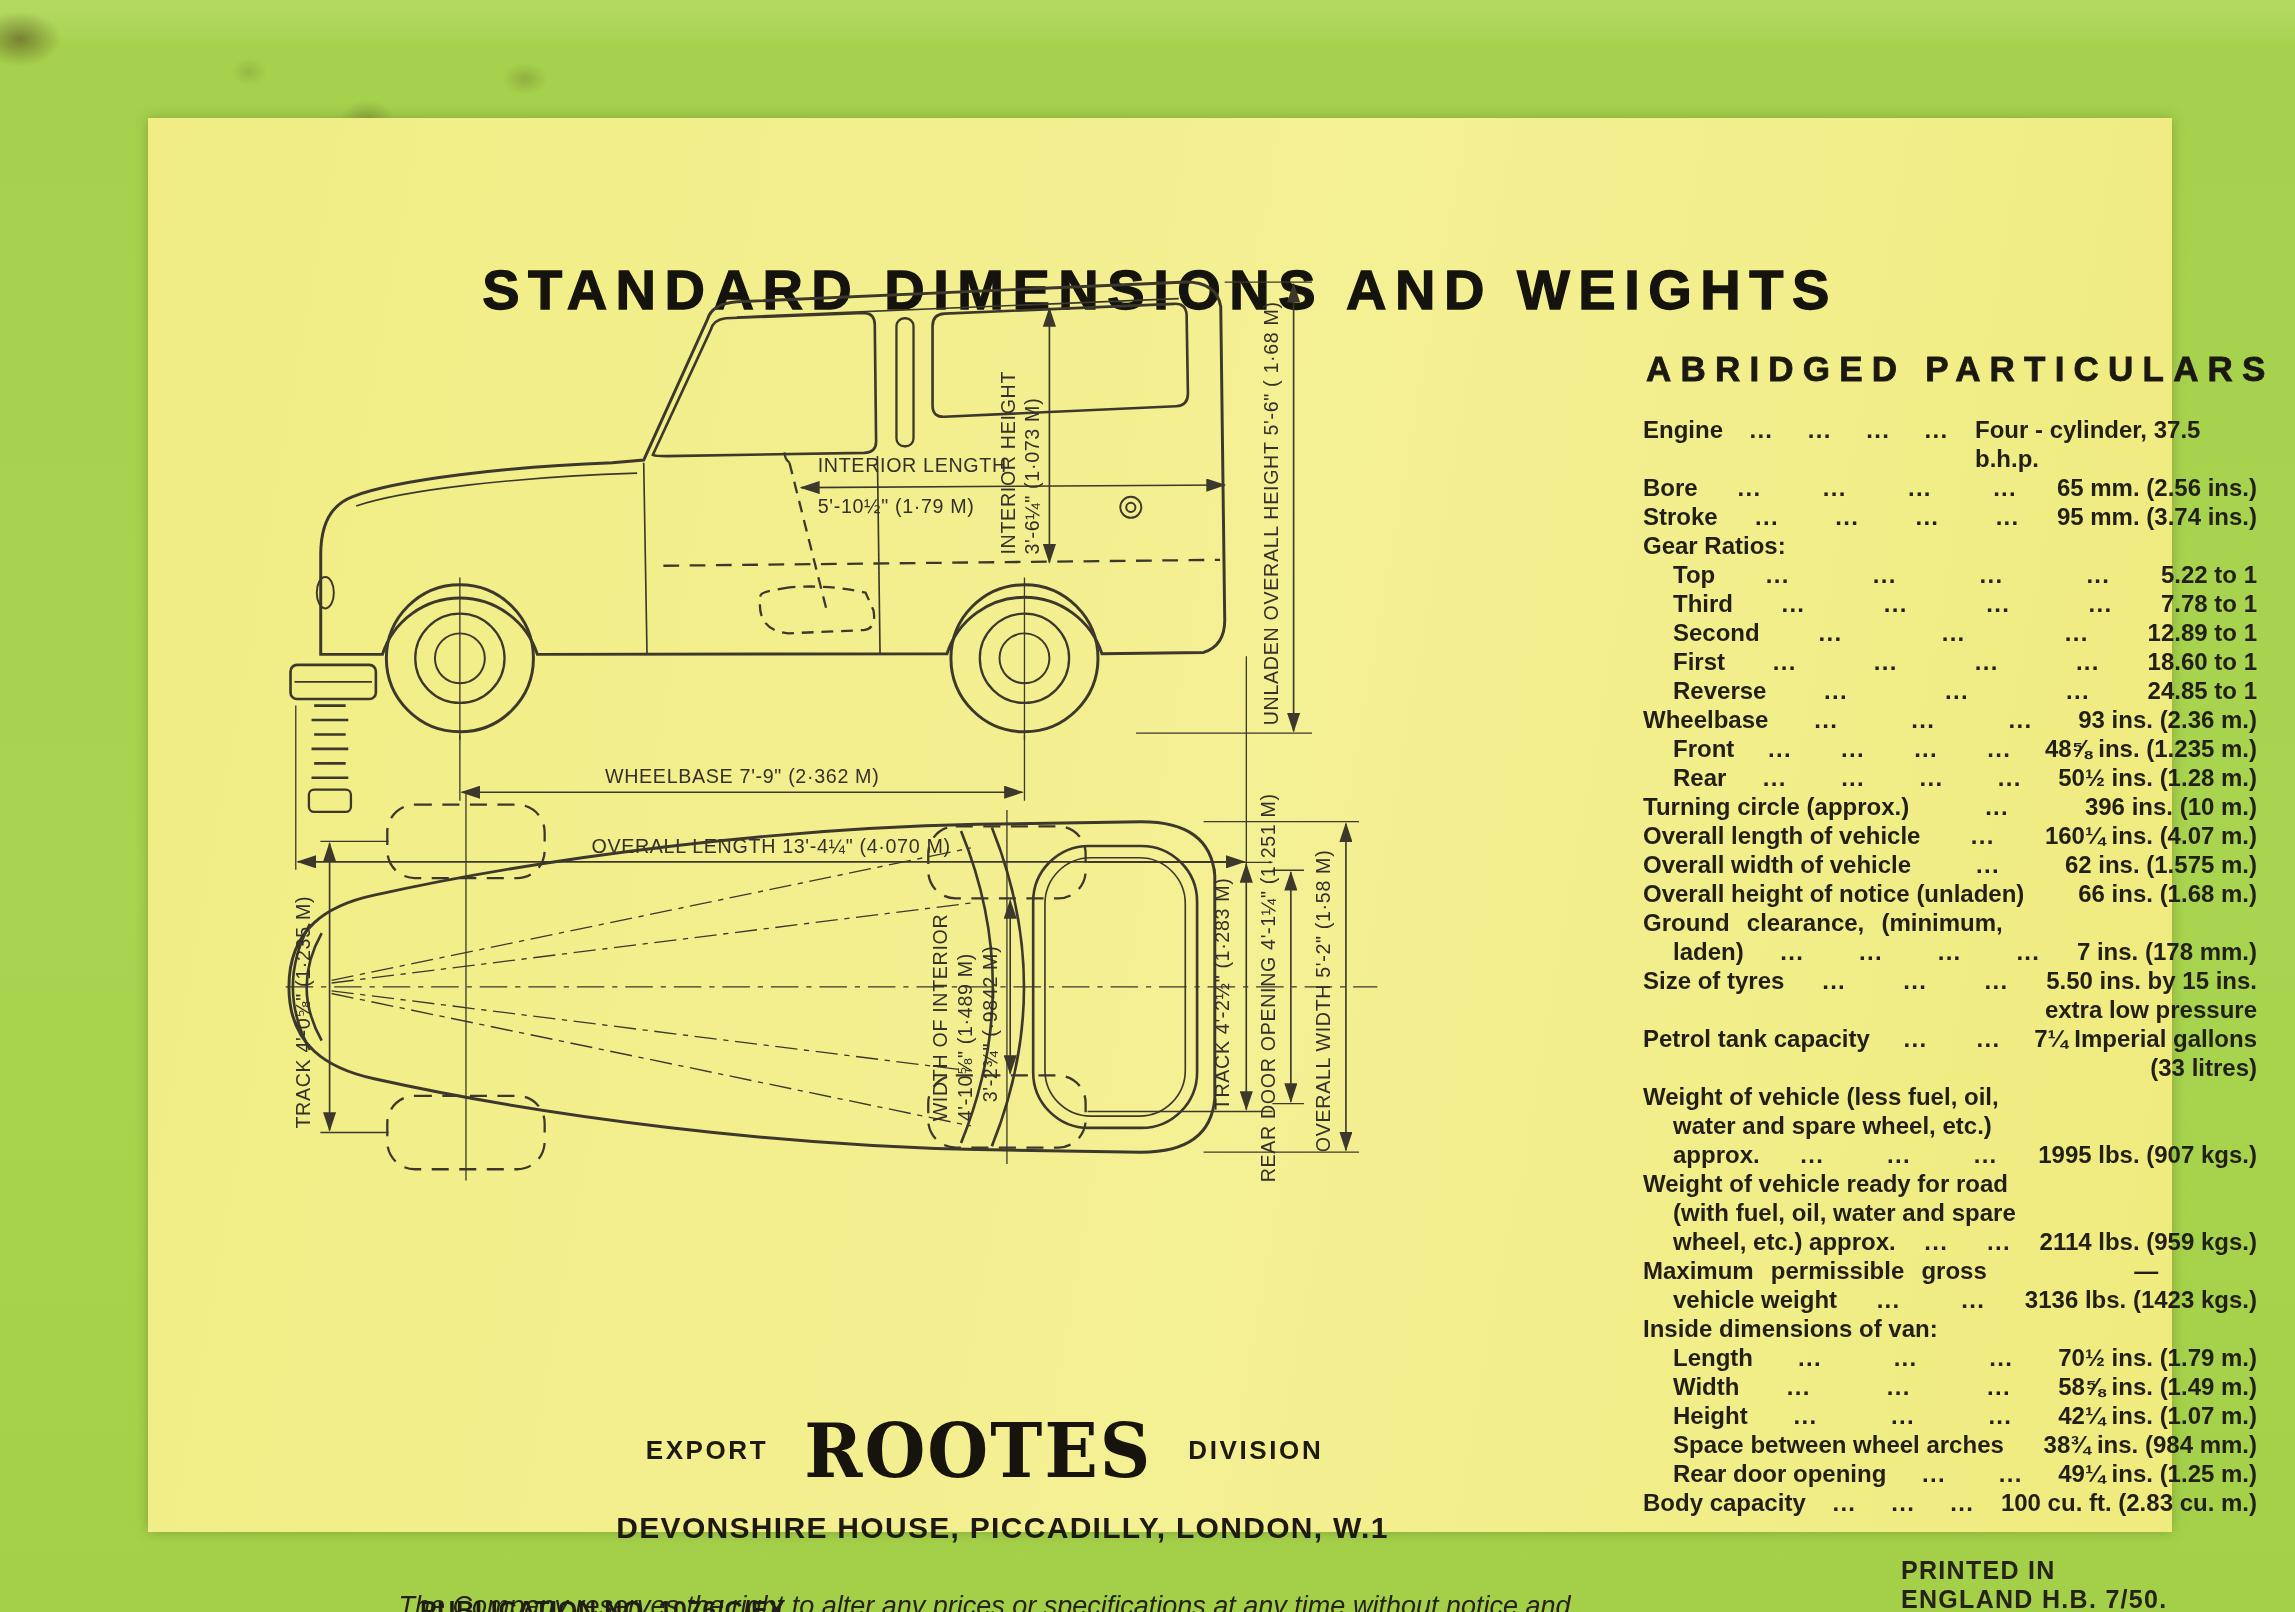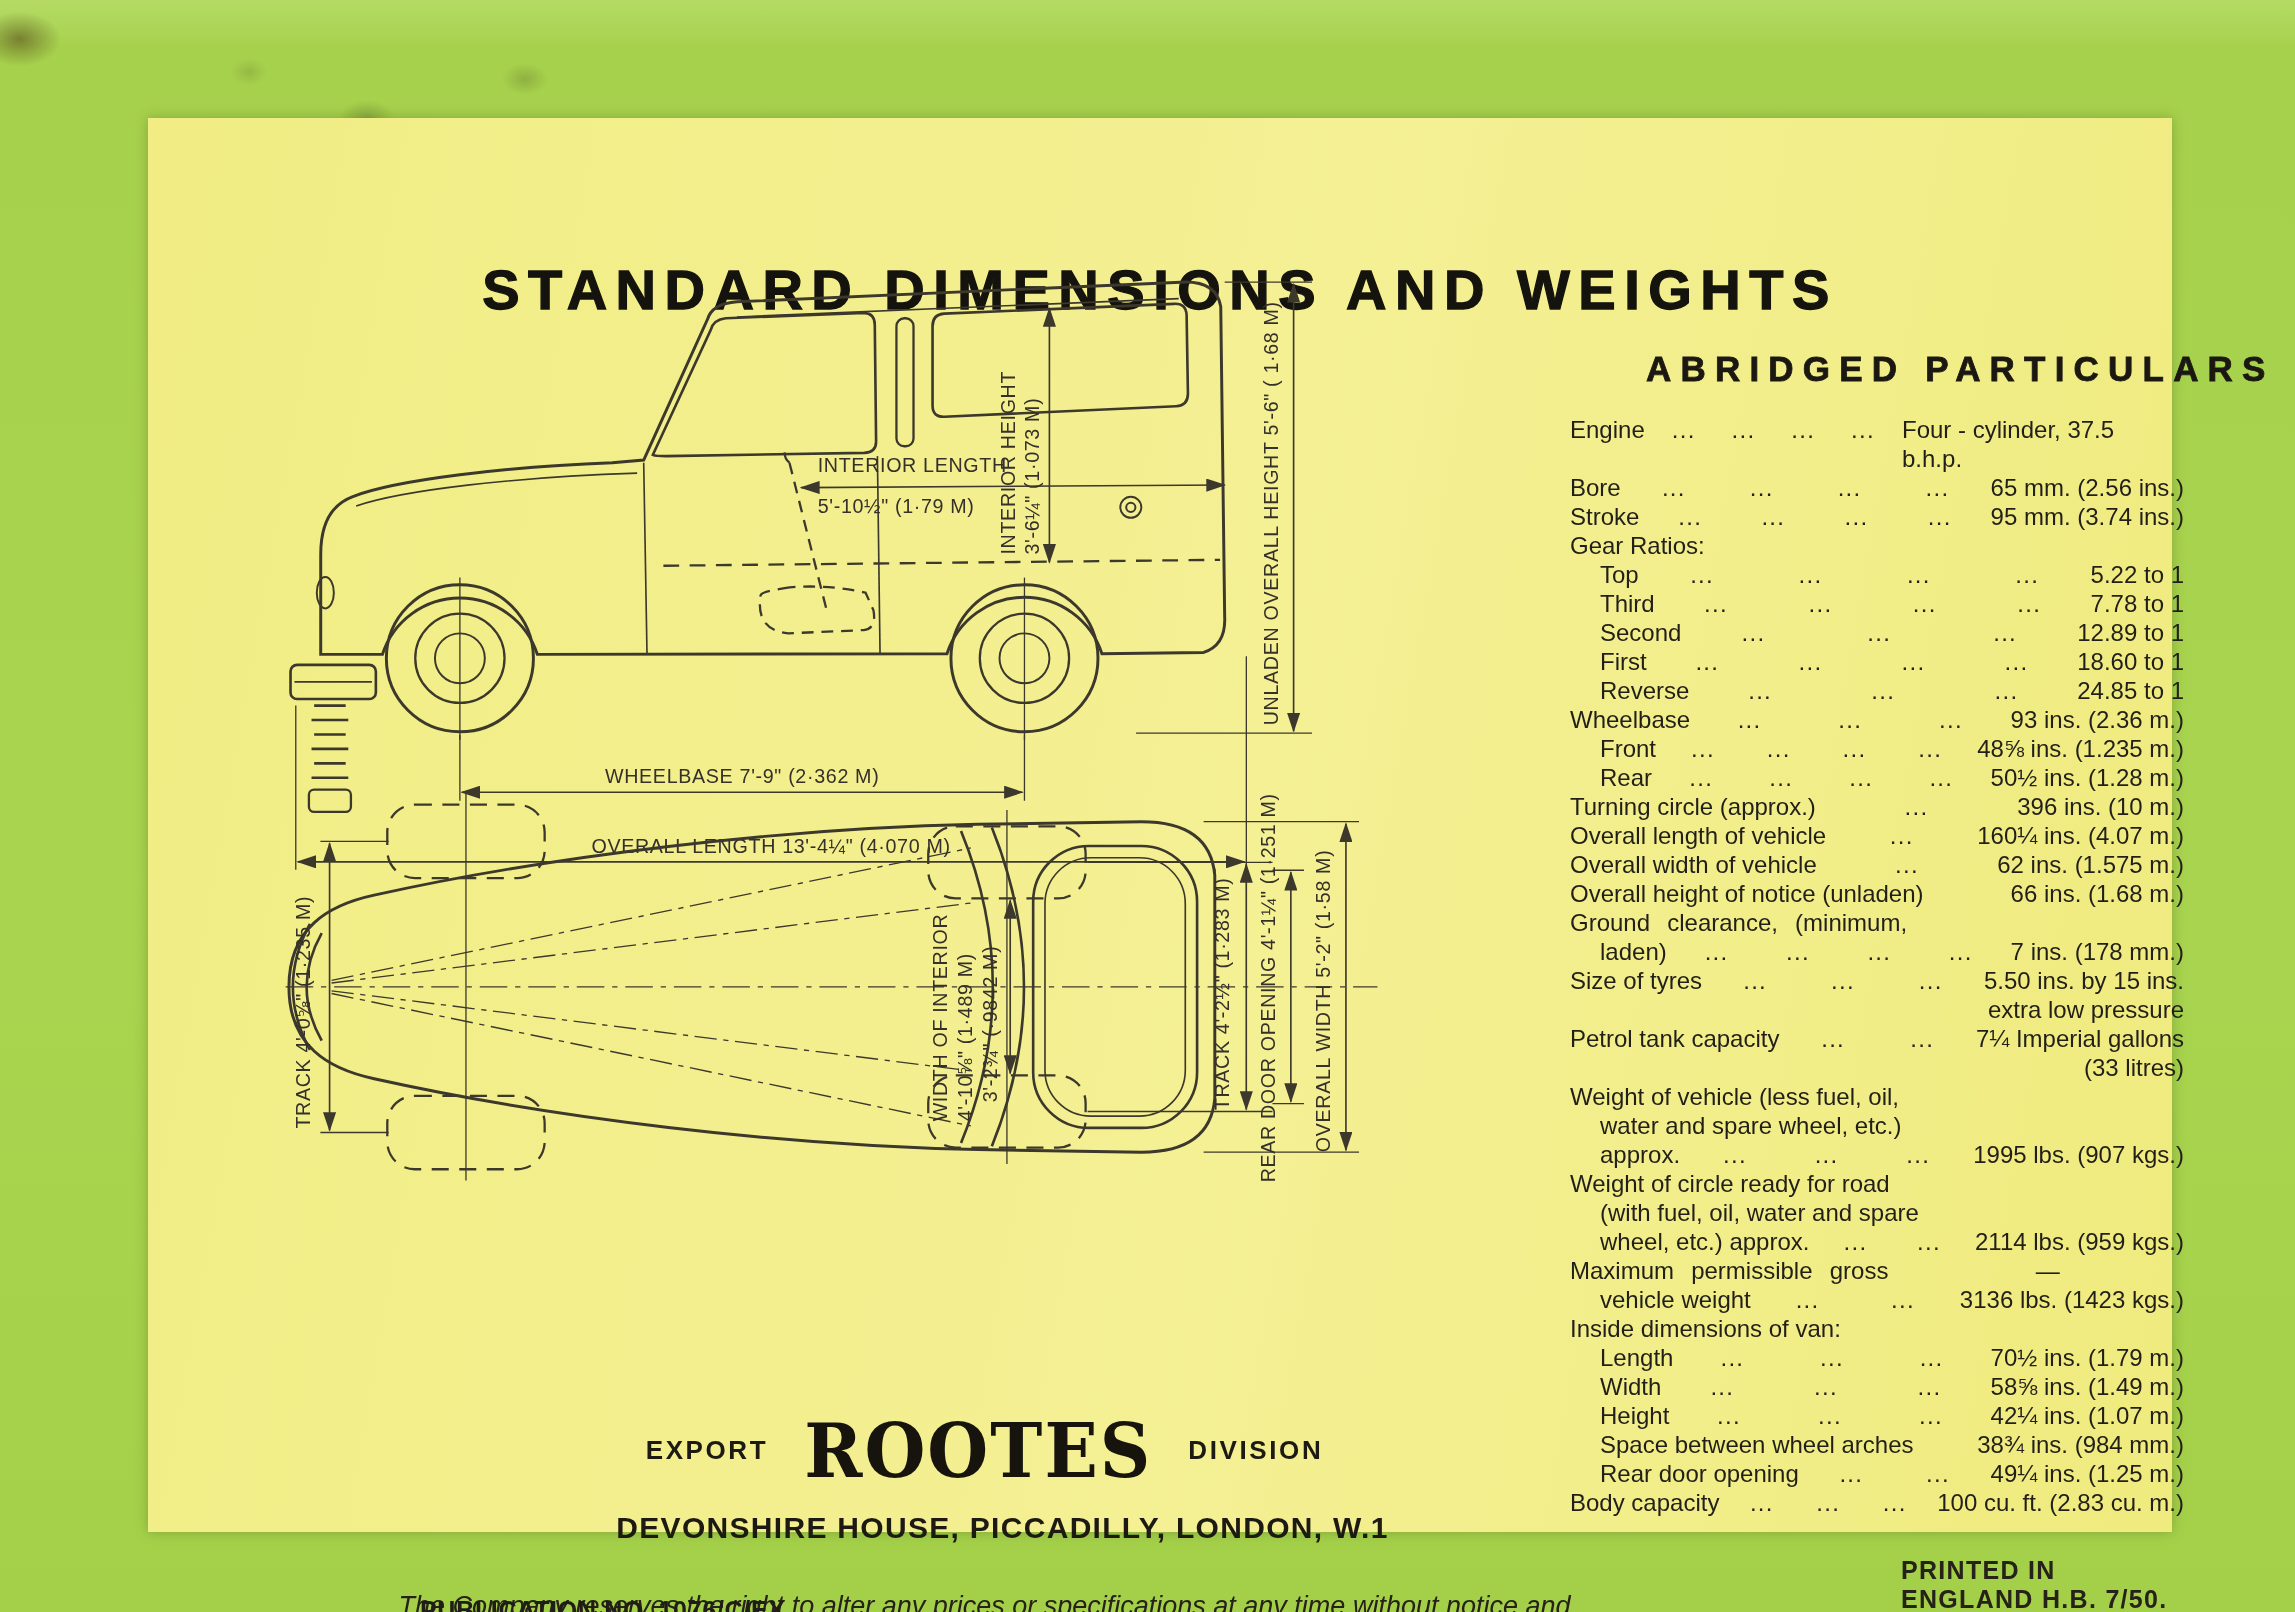--- a/index.html
+++ b/index.html
@@ -14,21 +14,21 @@
       radial-gradient(59px 39px at 19.7px 39px, rgba(60,30,10,.45), rgba(60,30,10,0) 70%);}
   #page{position:absolute;left:148px;top:118px;width:2024px;height:1414px;
     background:linear-gradient(100deg,#f1ed84 0%,#f4f094 55%,#efeb7e 100%);
     box-shadow:0 0 11.8px rgba(70,90,20,.35);}
   .title{position:absolute;left:0;top:139px;width:2024px;text-align:center;
     font-size:56px;font-weight:bold;letter-spacing:8.5px;color:#15130e;
     -webkit-text-stroke:1.3px #15130e;white-space:nowrap;}
   .abridged{position:absolute;left:1498px;top:231px;font-size:35px;font-weight:bold;
     letter-spacing:9.2px;color:#1b1812;-webkit-text-stroke:0.8px #1b1812;white-space:nowrap;}
   
-  #specs{position:absolute;left:1422px;top:297px;width:614px;}
+  #specs{position:absolute;left:1495px;top:297px;width:614px;font-weight:bold;}
   .spec-row{display:flex;align-items:baseline;height:29px;font-size:24px;color:#221f18;line-height:29px;}
   .spec-row.ind{padding-left:30px;}
   .spec-row.spread .sl{word-spacing:10.5px;}
   .sl{white-space:pre;flex:none;}
   .sd{flex:1;display:flex;justify-content:space-around;padding:0 9.2px;overflow:hidden;}
   .sd span{letter-spacing:1.3px;}
   .sv{white-space:pre;flex:none;}
   .sv.r{margin-left:auto;}
   .sv.l{width:282px;text-align:left;}
   .sv.c{width:282px;text-align:center;}
@@ -377,21 +377,21 @@
         <div class="spec-row ind">
           <span class="sl">approx.</span>
           <span class="sd">
             <span>...</span>
             <span>...</span>
             <span>...</span>
           </span>
           <span class="sv r">1995 lbs. (907 kgs.)</span>
         </div>
         <div class="spec-row">
-          <span class="sl">Weight of circle ready for road</span>
+          <span class="sl">Weight of vehicle ready for road</span>
           <span class="sd"></span>
           <span class="sv"></span>
         </div>
         <div class="spec-row ind">
           <span class="sl">(with fuel, oil, water and spare</span>
           <span class="sd"></span>
           <span class="sv"></span>
         </div>
         <div class="spec-row ind">
           <span class="sl">wheel, etc.) approx.</span>

